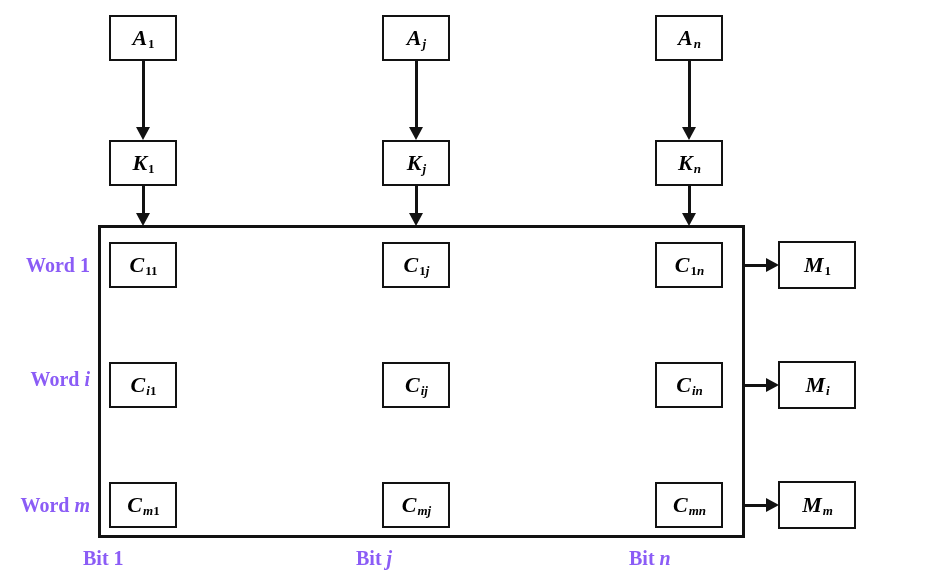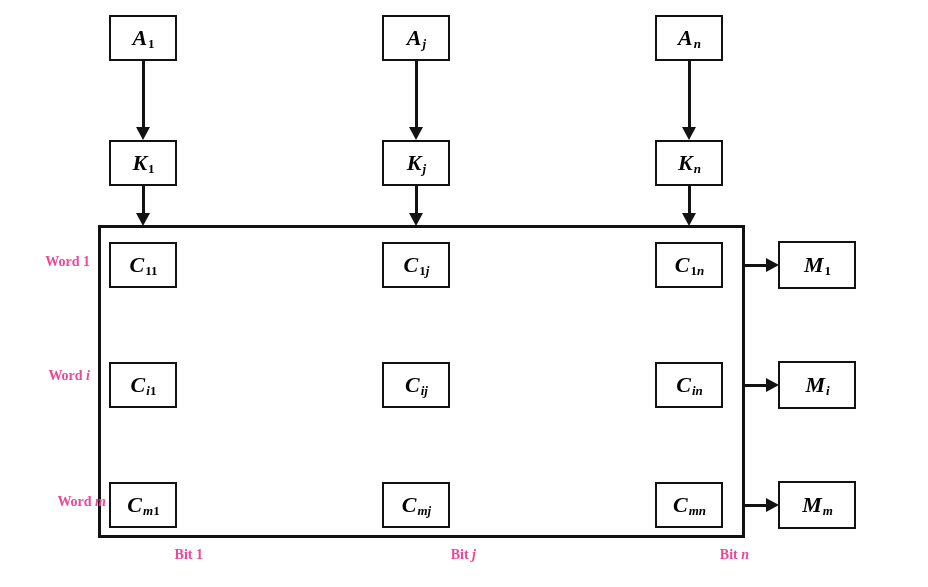--- a/index.html
+++ b/index.html
@@ -85,27 +85,27 @@
     height: 0;
     border-top: 7px solid transparent;
     border-bottom: 7px solid transparent;
     border-left: 13px solid #121212;
   }
 
   
   .side-label, .bottom-label {
     position: absolute;
     font-family: "Liberation Serif", "DejaVu Serif", serif;
-    font-size: 14px;
+    font-size: 20px;
     font-weight: 700;
-    color: #ec4899;
+    color: #8b5cf6;
     white-space: nowrap;
   }
   .side-label { text-align: right; }
-  .bottom-label { text-align: right; }
+  .bottom-label { text-align: left; }
   .lit { font-style: italic; }
   .lrm { font-style: normal; }
 </style>
 </head>
 <body>
 
 <div id="canvas">
 
   <div id="memory-array" style="left: 98px; top: 225px; width: 647px; height: 313px;"></div>
 
@@ -195,19 +195,19 @@
       <div class="hline" style="left: 745px; top: 383.5px; width: 23px;"></div>
       <div class="arrow-right" style="left: 766px; top: 378px;"></div>
       <div class="node" style="left: 778px; top: 481px; width: 78px; height: 48px;">
         <span class="sym">M</span>
         <span class="sub"><span class="it">m</span></span>
       </div>
       <div class="hline" style="left: 745px; top: 503.5px; width: 23px;"></div>
       <div class="arrow-right" style="left: 766px; top: 498px;"></div>
       <div class="side-label" style="left: 0px; width: 90px; top: 254px;"><span>Word </span><span class="lrm">1</span></div>
       <div class="side-label" style="left: 0px; width: 90px; top: 368px;"><span>Word </span><span class="lit">i</span></div>
-      <div class="side-label" style="left: 16px; width: 90px; top: 494px;"><span>Word </span><span class="lit">m</span></div>
+      <div class="side-label" style="left: 0px; width: 90px; top: 494px;"><span>Word </span><span class="lit">m</span></div>
       <div class="bottom-label" style="left: 83px; width: 120px; top: 547px;"><span>Bit </span><span class="lrm">1</span></div>
       <div class="bottom-label" style="left: 356px; width: 120px; top: 547px;"><span>Bit </span><span class="lit">j</span></div>
       <div class="bottom-label" style="left: 629px; width: 120px; top: 547px;"><span>Bit </span><span class="lit">n</span></div>
     </div>
 
 </div>
 
 </body></html>

